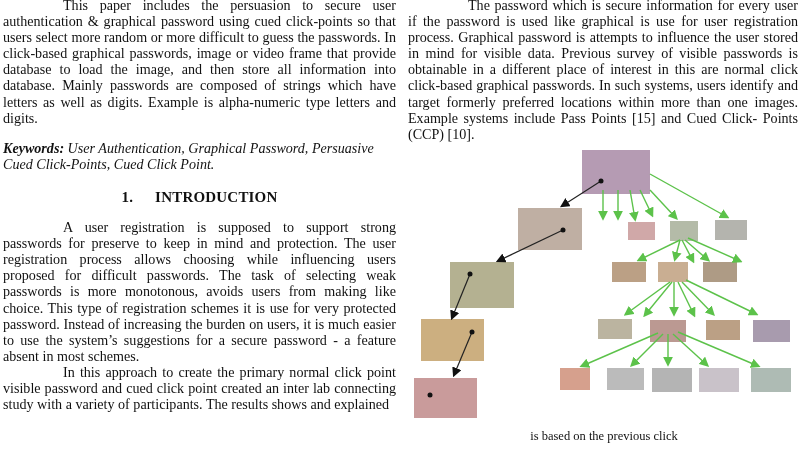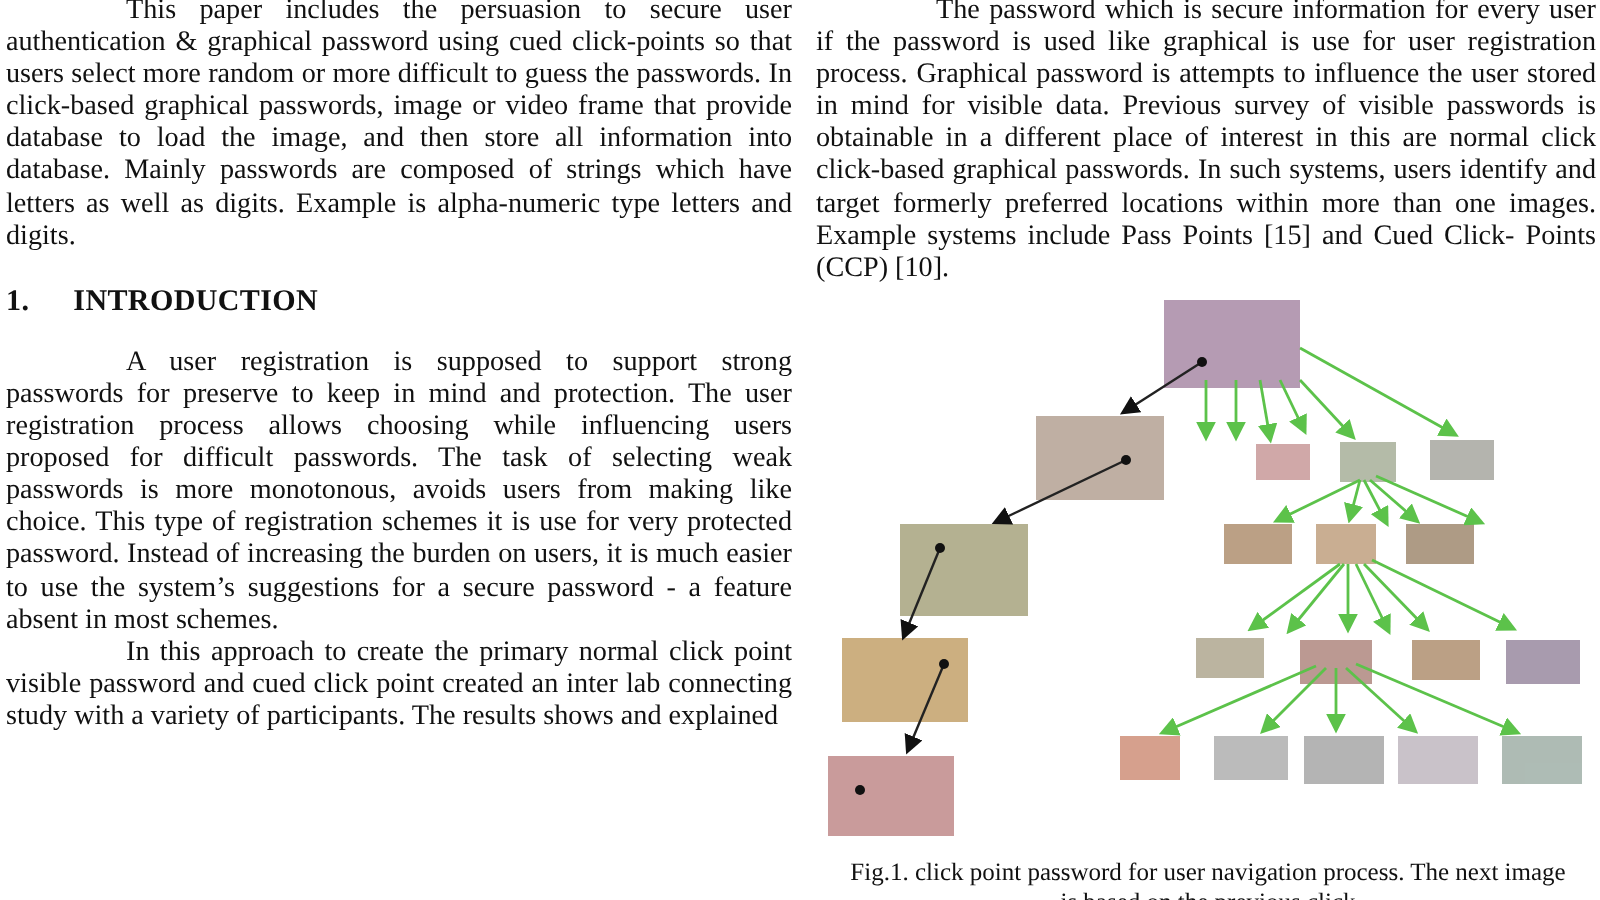--- a/index.html
+++ b/index.html
@@ -8,31 +8,35 @@
     background: #ffffff; color: #111;
     font-family: "Liberation Serif", serif;
     position: relative;
   }
   .col { position: absolute; top: -3px; font-size: 14.1px; line-height: 16.1px; text-align: justify; }
   .col-left { left: 3px; width: 393px; }
   .col-right { left: 408px; width: 390px; }
   .para { margin: 0; text-indent: 60px; }
   .keywords { margin: 14px 0 0 0; font-style: italic; text-align: left; }
   .keywords b { font-weight: bold; }
-  .section-heading { margin: 17px 0 14px 0; font-weight: bold; font-size: 15px; letter-spacing: 0.2px; }
+  .section-heading { margin: 17px 0 14px 0; text-align: center; font-weight: bold; font-size: 15px; letter-spacing: 0.2px; }
   .section-heading .num { margin-right: 22px; }
   .figure { position: absolute; left: 410px; top: 146px; width: 390px; height: 272px; }
   .figure svg { position: absolute; left: 0; top: 0; }
   .caption { position: absolute; left: 408px; top: 429px; width: 392px; text-align: center; font-size: 12.5px; line-height: 15px; }
 </style>
 </head>
 <body>
 
 <div class="col col-left">
   <p class="para">This paper includes the persuasion to secure user authentication &amp; graphical password using cued click-points so that users select more random or more difficult to guess the passwords. In click-based graphical passwords, image or video frame that provide database to load the image, and then store all information into database. Mainly passwords are composed of strings which have letters as well as digits. Example is alpha-numeric type letters and digits.</p>
+  <p class="keywords">
+    <b>Keywords:</b>
+    <span>User Authentication, Graphical Password,  Persuasive Cued Click-Points, Cued Click Point.</span>
+  </p>
   <div class="section-heading">
     <span class="num">1.</span><span>INTRODUCTION</span>
   </div>
   <p class="para">A user registration is supposed to support strong passwords for preserve to keep in mind and protection. The user registration process allows choosing while influencing users proposed for difficult passwords. The task of selecting weak passwords is more monotonous, avoids users from making like choice. This type of registration schemes it is use for very protected password. Instead of increasing the burden on users, it is much easier to use the system’s suggestions for a secure password - a feature absent in most schemes.</p>
   <p class="para">In this approach to create the primary normal click point visible password and cued click point created an inter lab connecting study with a variety of participants. The results shows and explained</p>
 </div>
 
 <div class="col col-right">
   <p class="para">The password which is secure information for every user if the password is used like graphical is use for user registration process. Graphical password is attempts to influence the user stored in mind for visible data. Previous survey of visible passwords is obtainable in a different place of interest in this are normal click click-based graphical passwords. In such systems, users identify and target formerly preferred locations within more than one images. Example systems include Pass Points [15] and Cued Click- Points (CCP) [10].</p>
 </div>
@@ -106,15 +110,14 @@
       <line x1="248" y1="187" x2="172" y2="220" marker-end="url(#ah-green)"></line>
       <line x1="253" y1="188" x2="222" y2="219" marker-end="url(#ah-green)"></line>
       <line x1="258" y1="188" x2="258" y2="218" marker-end="url(#ah-green)"></line>
       <line x1="263" y1="188" x2="297" y2="219" marker-end="url(#ah-green)"></line>
       <line x1="268" y1="186" x2="348" y2="220" marker-end="url(#ah-green)"></line>
     </g>
   </svg>
 </div>
 
 <div class="caption">
-  <div>Fig.1. click point password for user navigation process. The next image</div>
   <div>is based on the previous click</div>
 </div>
 
 </body></html>

